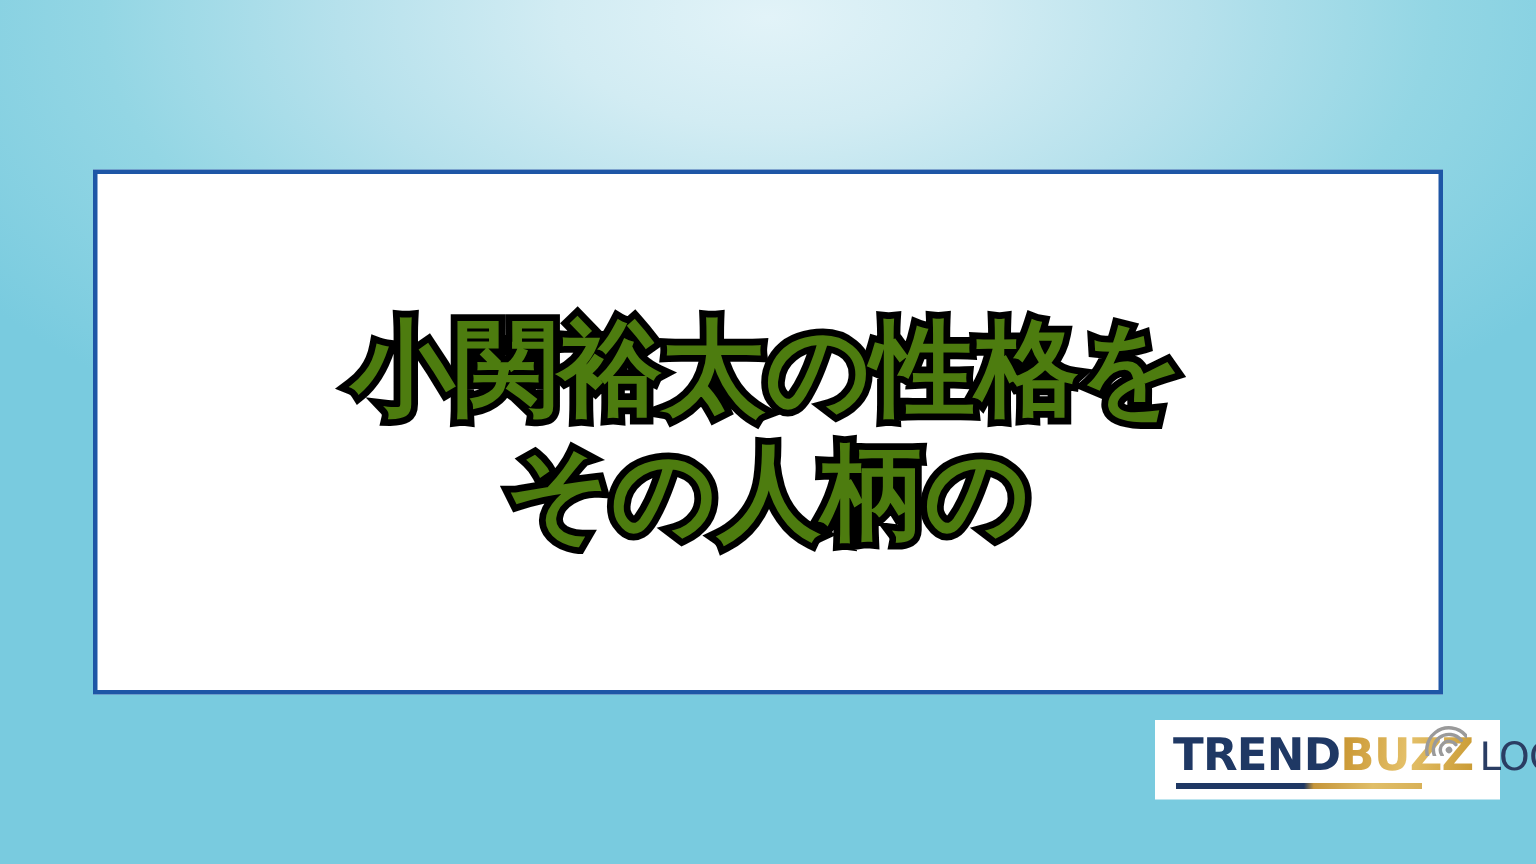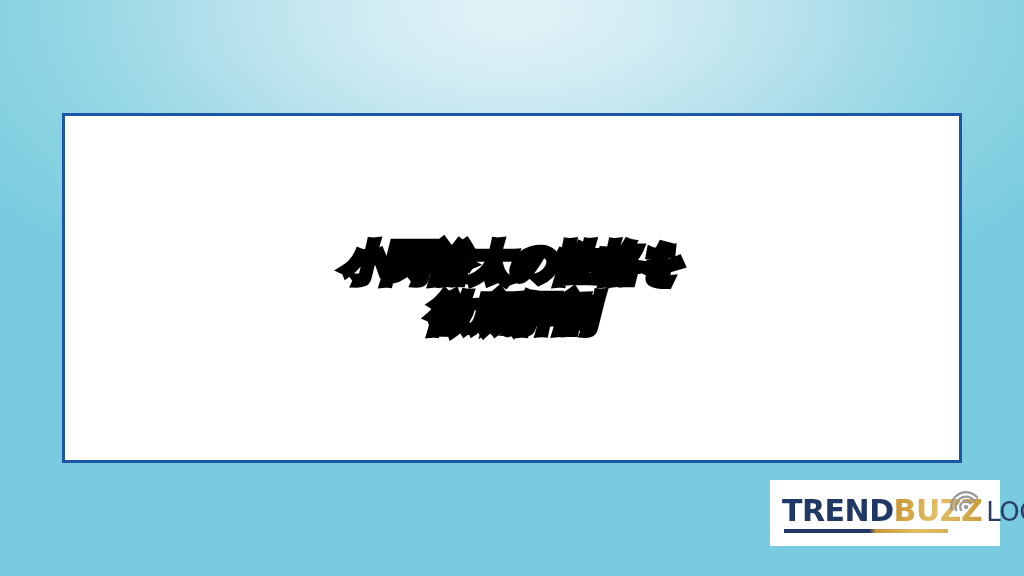--- a/index.html
+++ b/index.html
@@ -48,41 +48,40 @@
   #headline {
     text-align: center;
     line-height: 1.20;
     letter-spacing: 0.005em;
   }
 
   .headline-line {
     display: block;
     font-family: "DejaVu Sans", "Liberation Sans", sans-serif;
     font-weight: 700;
-    font-size: 42px;
-    color: #000000;
+    font-size: 69px;
+    color: #4d7c0f;
     -webkit-text-stroke: 9px #000000;
     paint-order: stroke fill;
     text-shadow:
        0 0 0 #000,
        2px 2px 0 rgba(0,0,0,0.30);
     white-space: nowrap;
-    font-style: italic;
   }
 
   
   #logo-box {
     position: absolute;
     left: 770px;
     top: 480px;
     width: 230px;
-    height: 66px;
+    height: 53px;
     background: #ffffff;
     display: flex;
-    align-items: center;
+    align-items: flex-start;
     justify-content: center;
   }
 
   #logo-inner {
     position: relative;
     width: 206px;
     height: 52px;
   }
 
   #logo-wordmark {
@@ -149,21 +148,21 @@
   [data-name] { user-select: none; }
 </style>
 </head>
 <body>
 
 <div id="stage" data-name="thumbnail-canvas">
 
   <div id="title-card" data-name="title-card">
     <div id="headline" data-name="page-title">
       <span class="headline-line" data-name="headline-line-1">小関裕太の性格を</span>
-      <span class="headline-line" data-name="headline-line-3">徹底解剖</span>
+      <span class="headline-line" data-name="headline-line-3">その人柄の</span>
     </div>
   </div>
 
   <div id="logo-box" data-name="brand-logo">
     <div id="logo-inner" data-name="brand-logo-inner">
 
       <div id="logo-wordmark" data-name="brand-wordmark">
         <span class="logo-trend" data-name="brand-word-trend">TREND</span>
         <span class="logo-buzz" data-name="brand-word-buzz">BUZZ</span>
         <span class="logo-log" data-name="brand-word-log">LOG</span>

